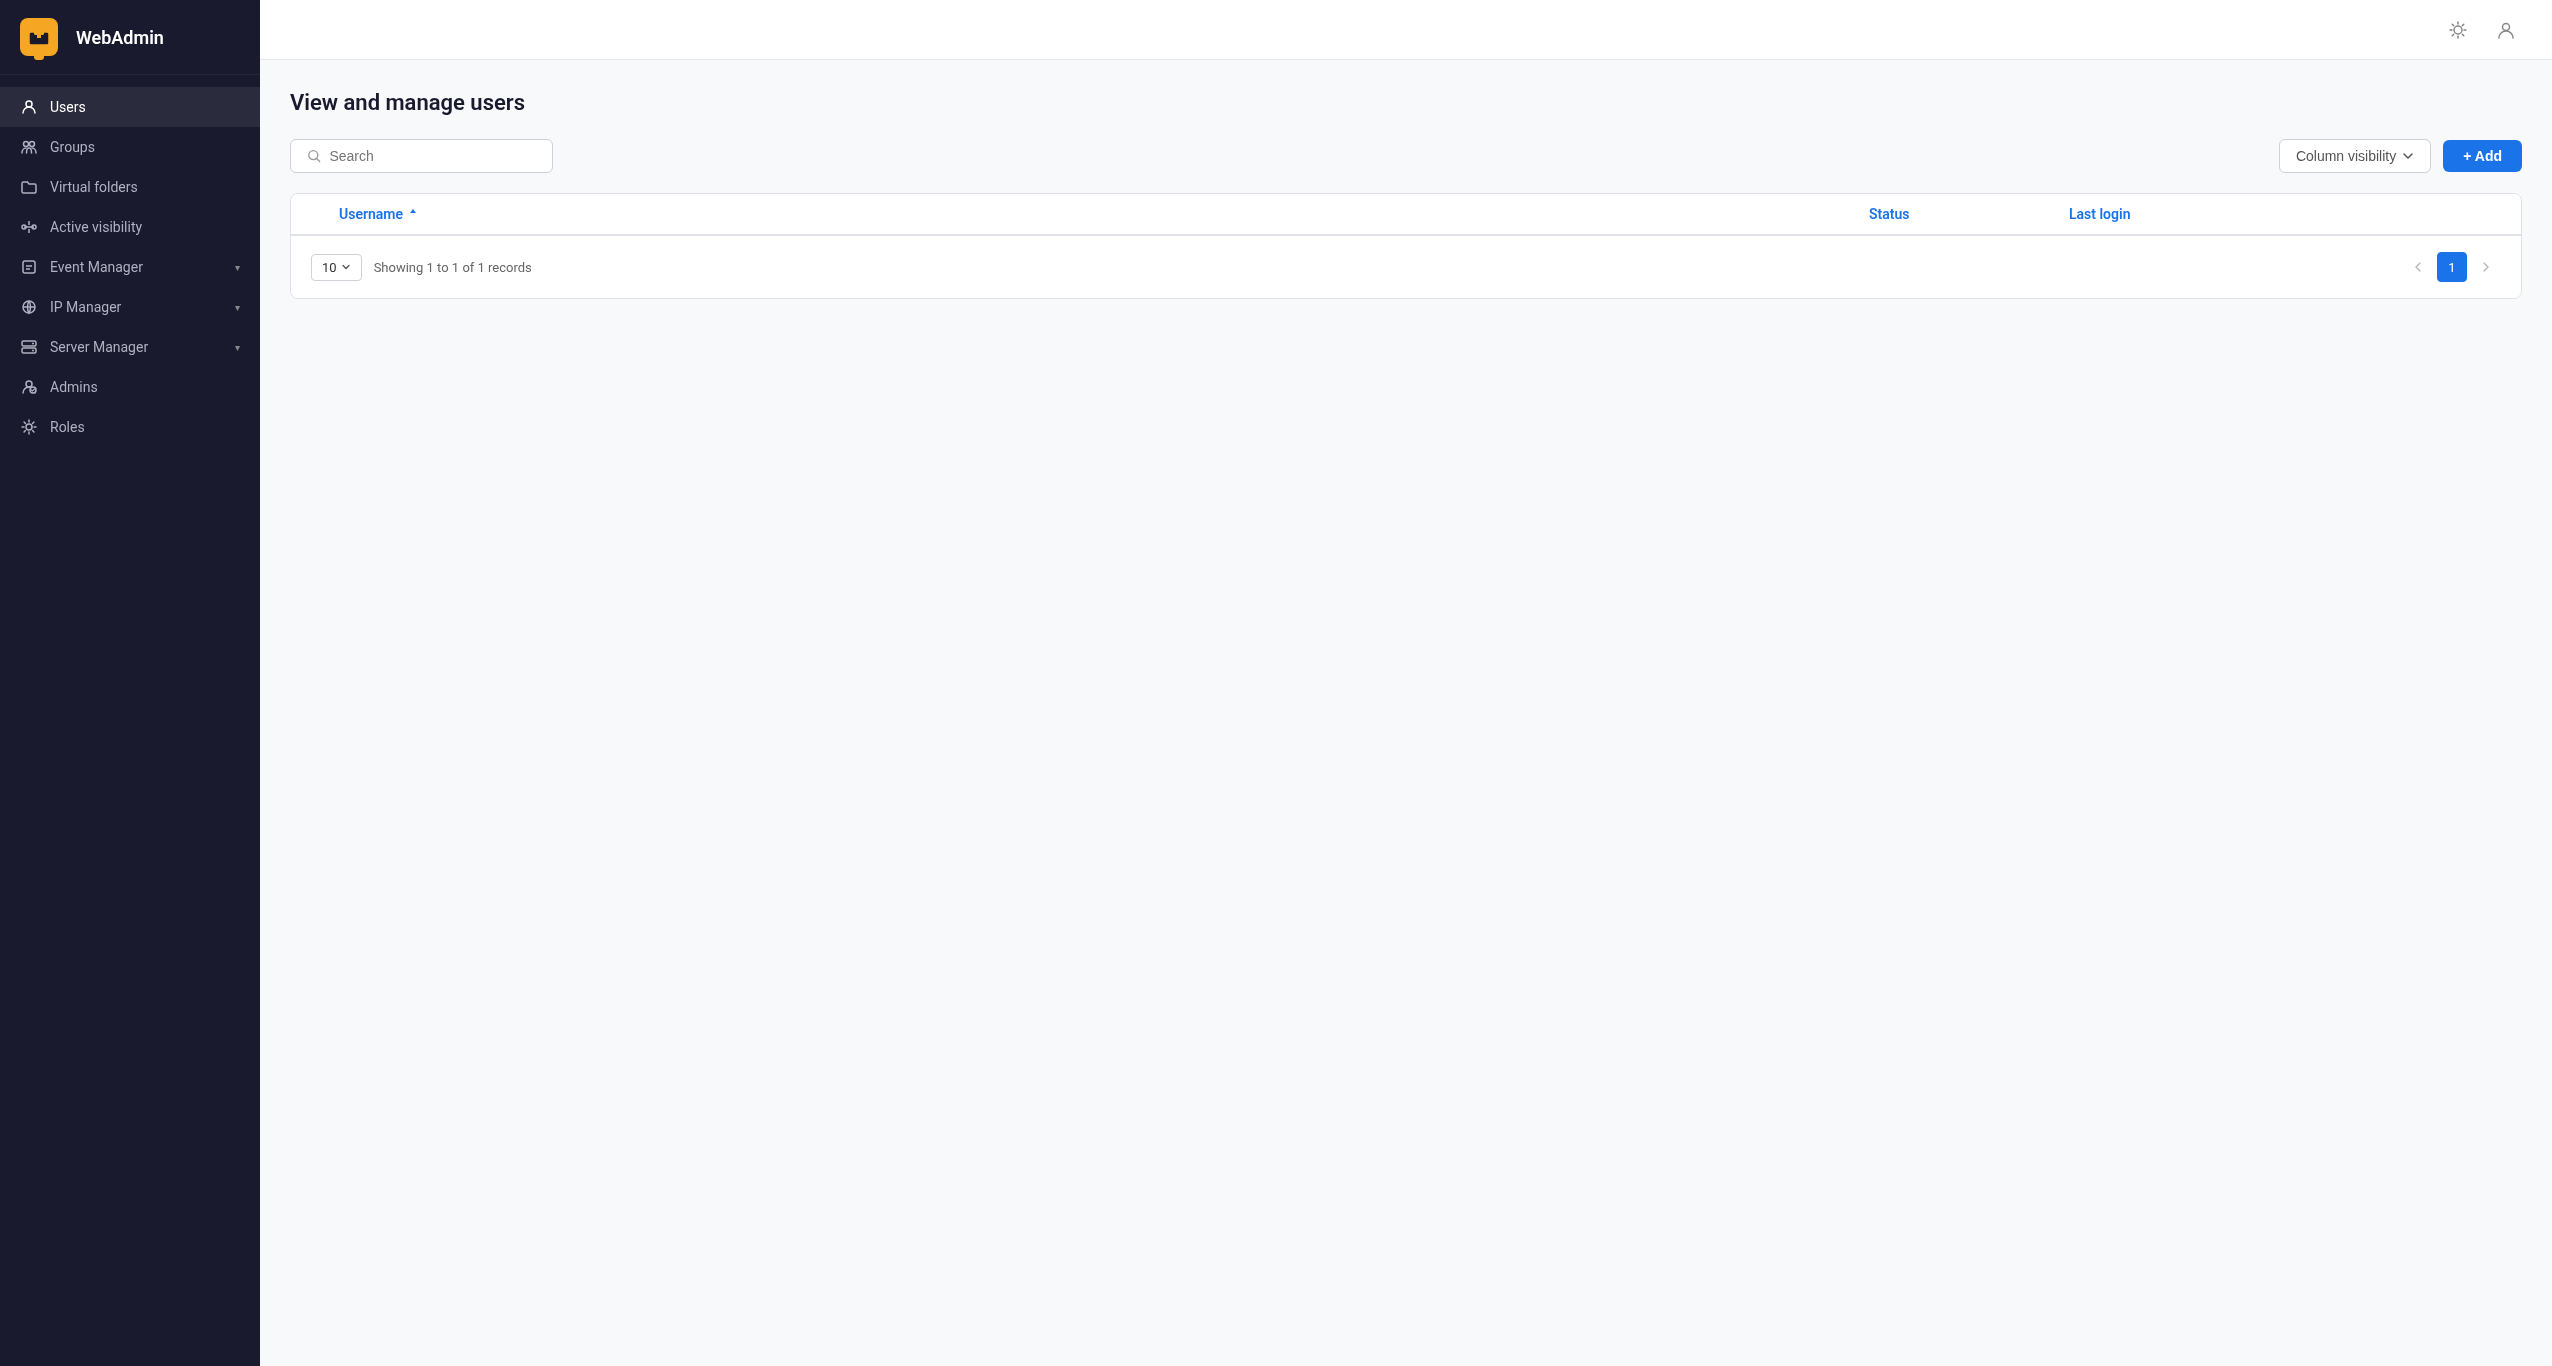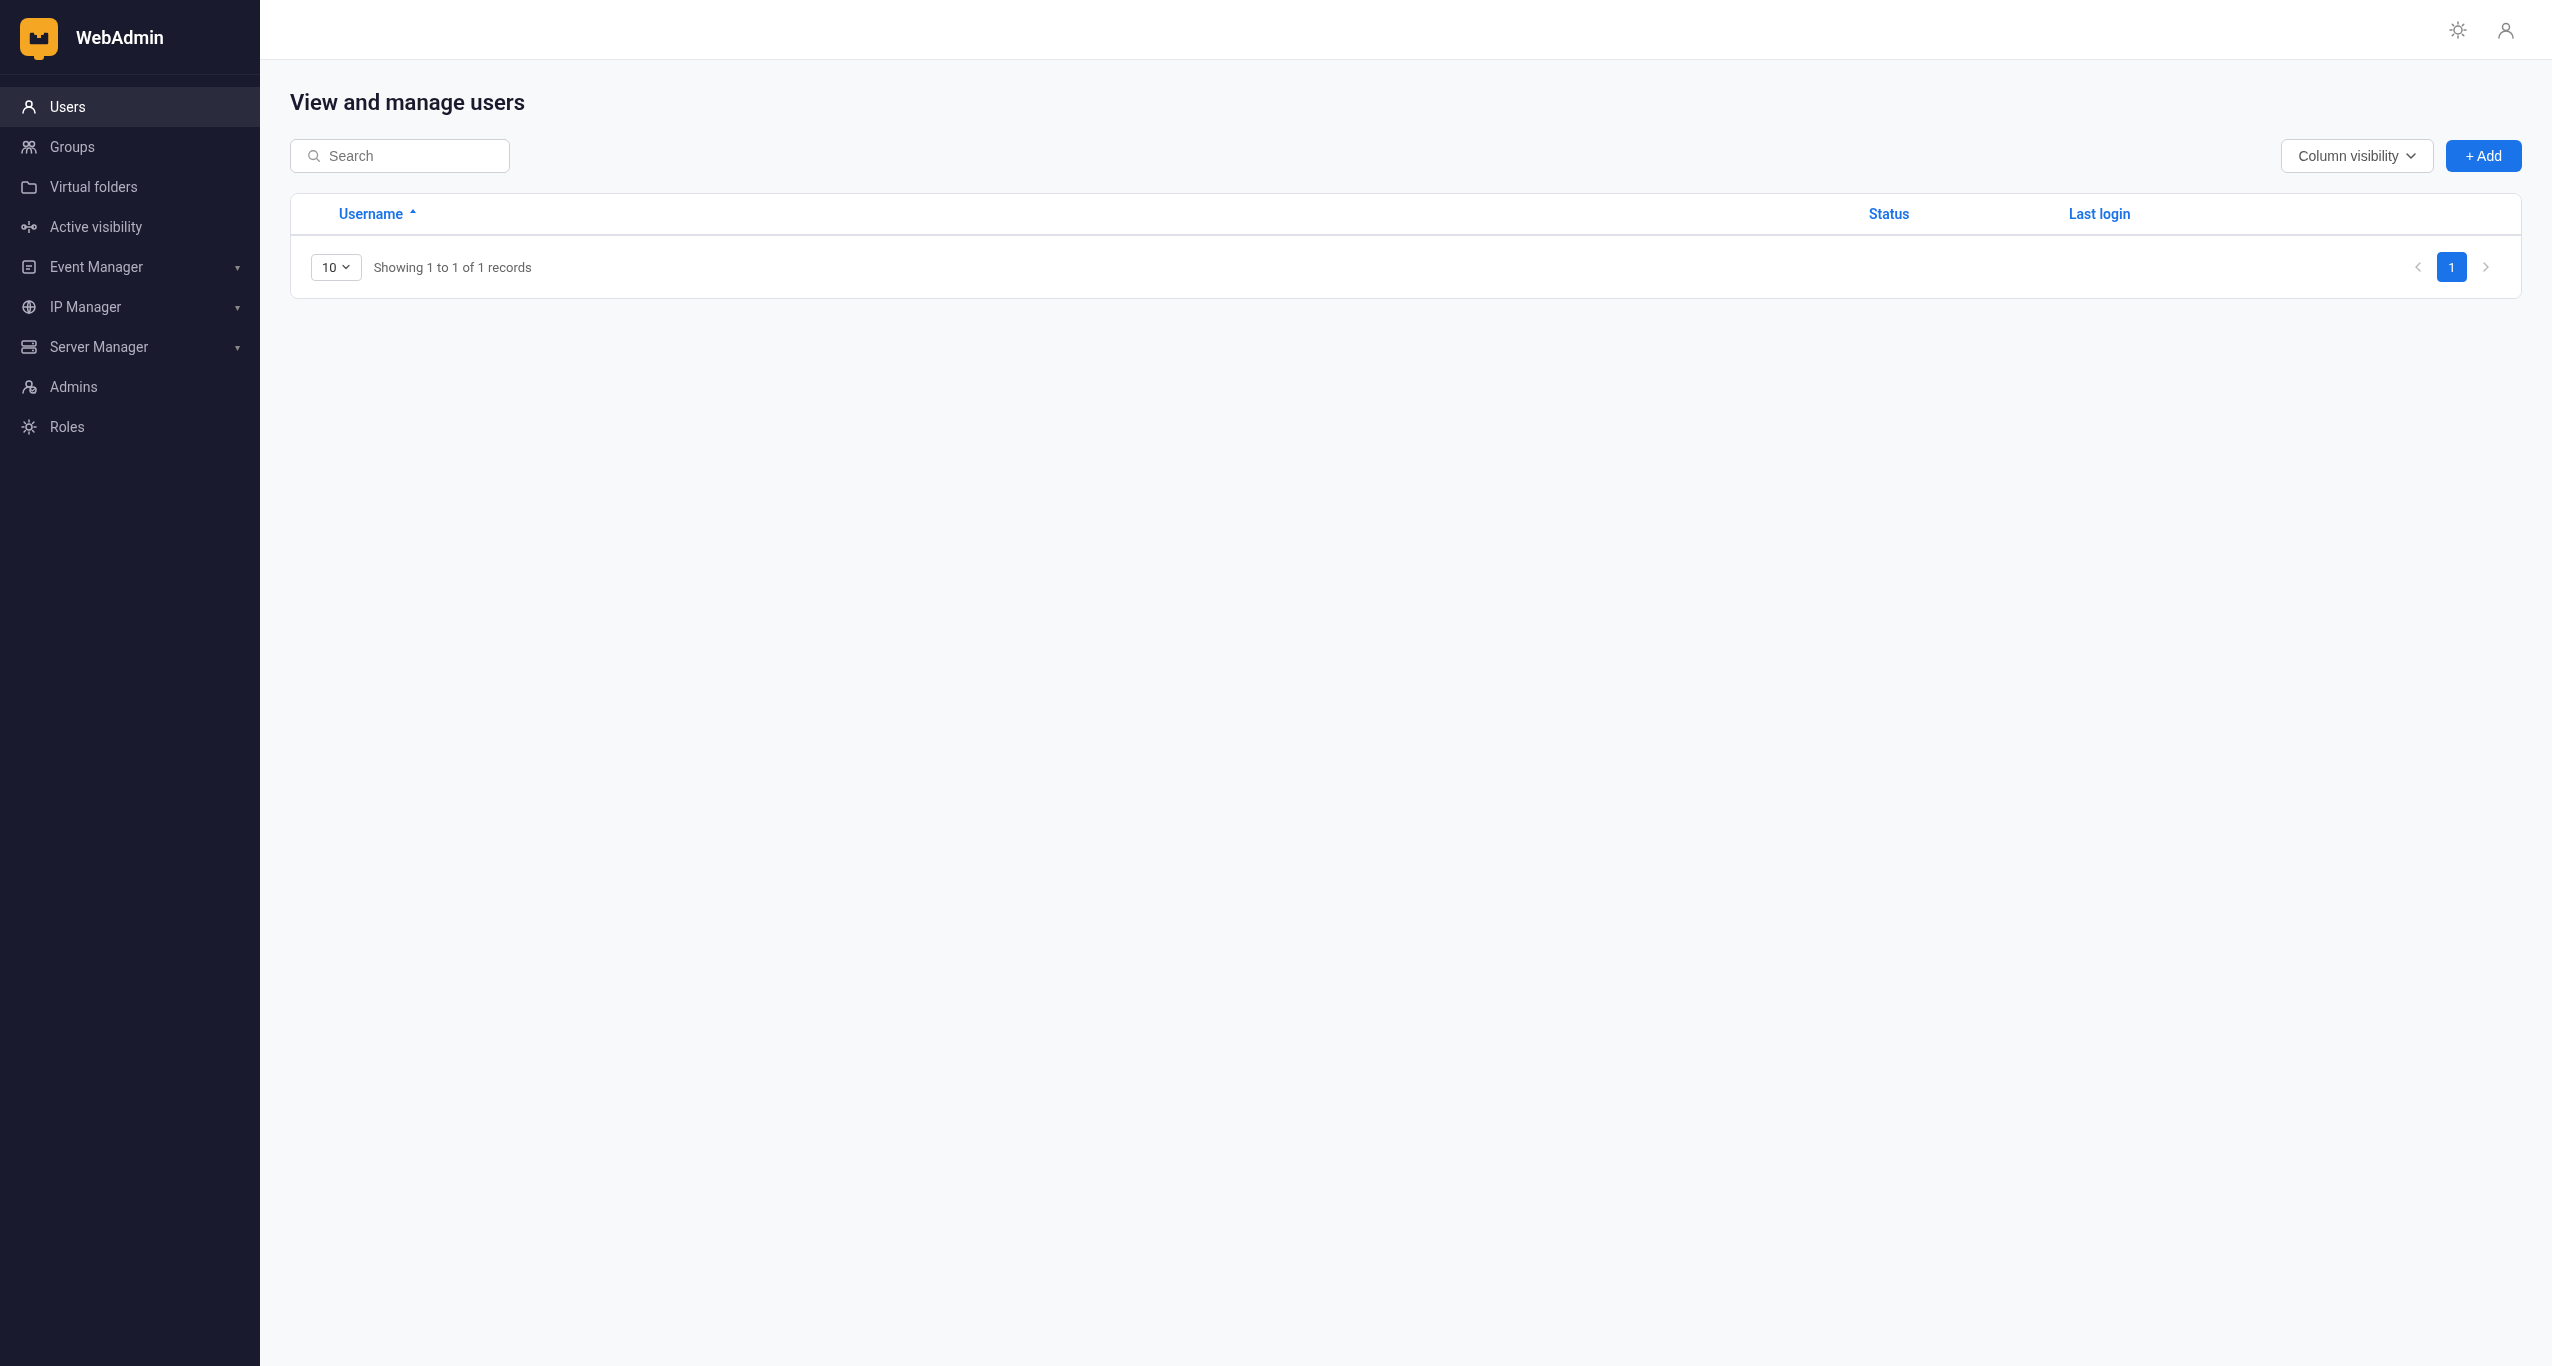--- a/index.html
+++ b/index.html
@@ -166,21 +166,21 @@
     }
 
     .search-box {
       display: flex;
       align-items: center;
       background: #ffffff;
       border: 1px solid #d0d0d8;
       border-radius: 6px;
       padding: 8px 16px;
       gap: 8px;
-      width: 220px;
+      width: 263px;
     }
 
     .search-box input {
       border: none;
       outline: none;
       font-size: 14px;
       color: #333;
       background: transparent;
       width: 100%;
     }
@@ -208,21 +208,21 @@
       display: flex;
       align-items: center;
       gap: 6px;
       padding: 8px 20px;
       background: #1a73e8;
       color: #ffffff;
       border: none;
       border-radius: 6px;
       cursor: pointer;
       font-size: 14px;
-      font-weight: 400;
+      font-weight: 700;
     }
 
     
     .table-container {
       background: #ffffff;
       border-radius: 8px;
       border: 1px solid #e0e0e8;
       overflow: hidden;
     }
 

